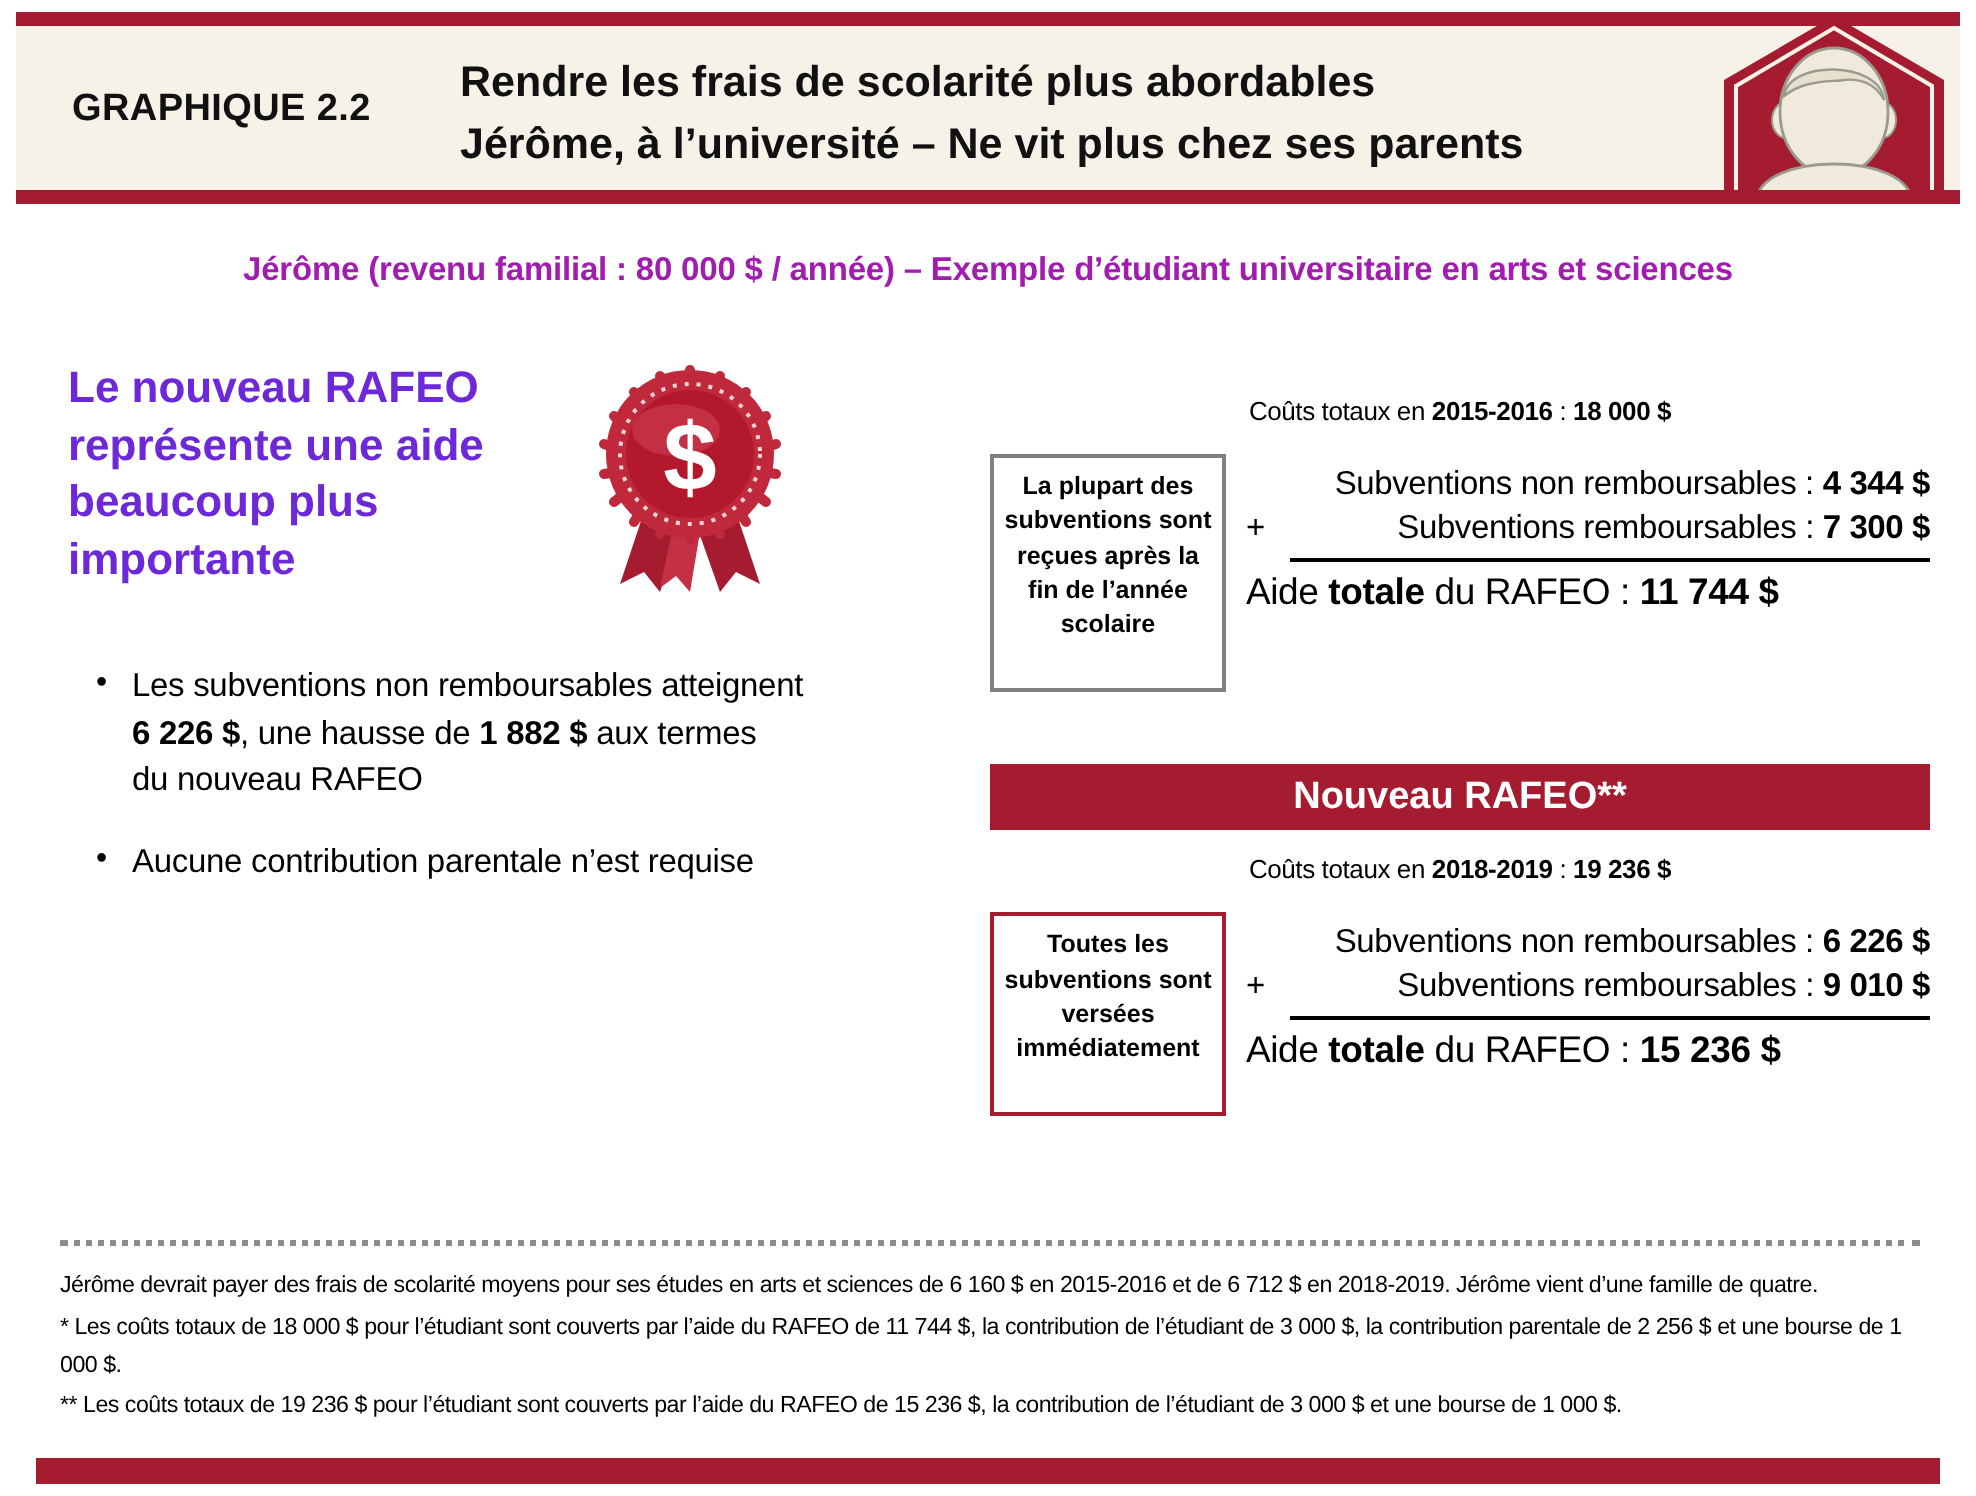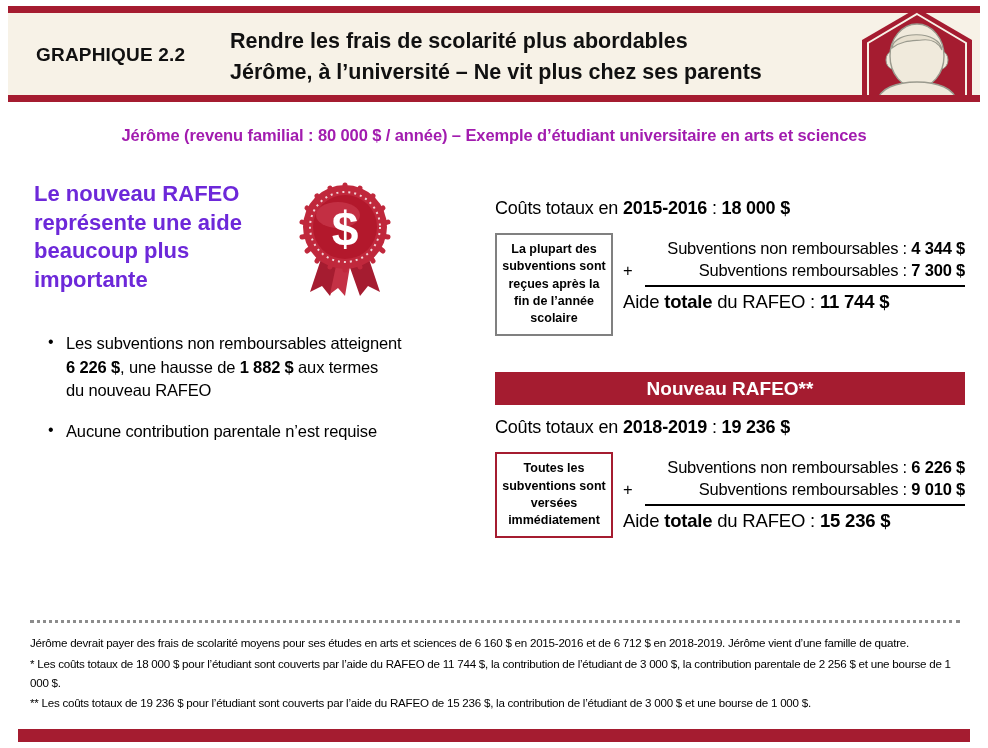--- a/index.html
+++ b/index.html
@@ -150,35 +150,35 @@
     color: #000000;
     width: 470px;
   }
   .panel-header.new {
     background: #A51C30;
     color: #FFFFFF;
     width: 470px;
   }
   .costs-line {
     margin-top: 12px;
-    text-align: left;
-    font-size: 18px;
+    text-align: center;
+    font-size: 13px;
     letter-spacing: -0.2px;
   }
   .costs-line b { font-weight: bold; }
 
   .calc-row {
     display: flex;
     align-items: flex-start;
     margin-top: 14px;
   }
   .note-box {
     width: 118px;
     box-sizing: border-box;
-    padding: 6px 4px 7px 4px;
+    padding: 6px 4px 23px 4px;
     text-align: center;
     font-size: 12.5px;
     font-weight: bold;
     line-height: 1.38;
     background: #ffffff;
   }
   .note-box.old { border: 2px solid #808080; }
   .note-box.new { border: 2px solid #A51C30; }
 
   .calc-lines {

